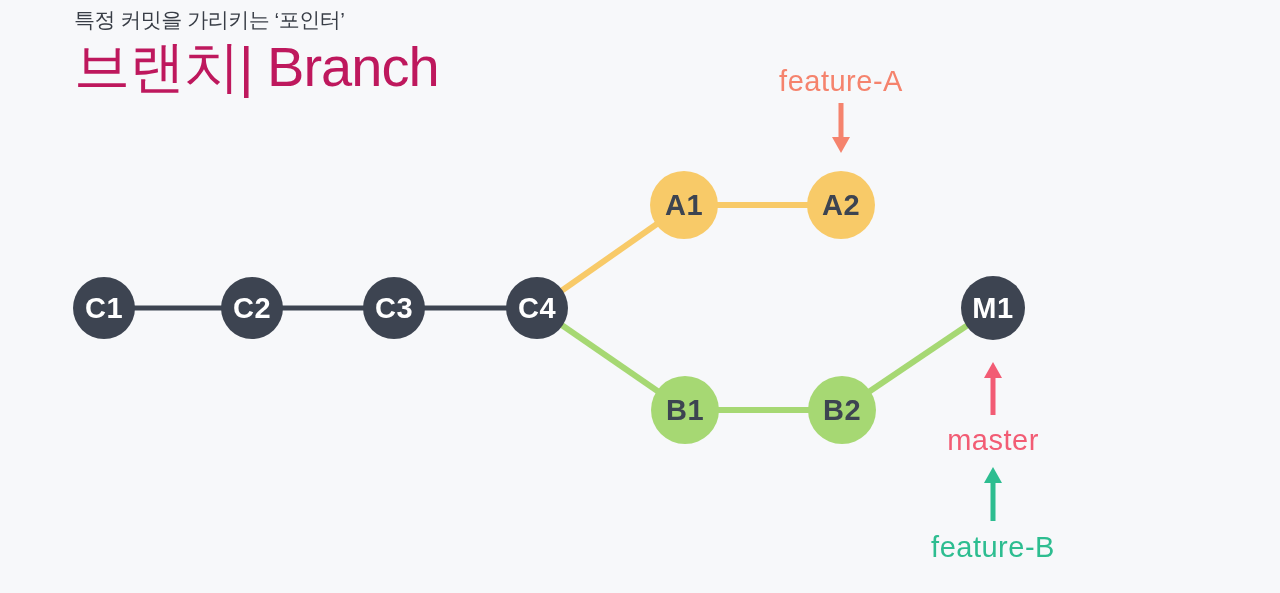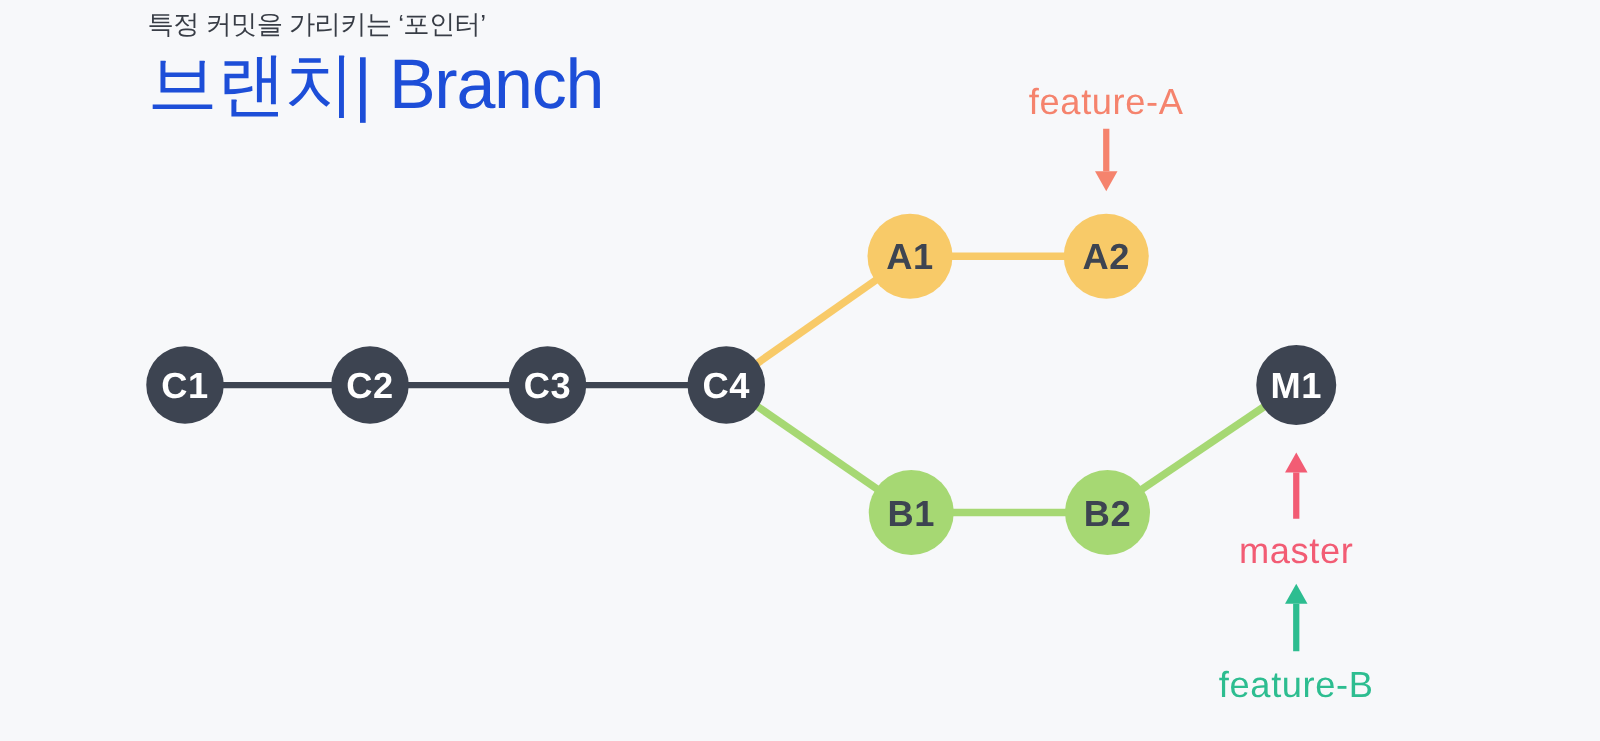--- a/index.html
+++ b/index.html
@@ -11,40 +11,39 @@
     height: 593px;
     background: #f7f8fa;
     font-family: "Liberation Sans", sans-serif;
     overflow: hidden;
     position: relative;
   }
   .stage {
     position: relative;
     width: 1092px;
     height: 593px;
-    margin-left: 44px;
   }
   .header {
     position: absolute;
     left: 74px;
     top: 6px;
     z-index: 2;
   }
   .subtitle {
     font-size: 21px;
     font-weight: 400;
     color: #383d46;
     letter-spacing: -0.5px;
     line-height: 1.3;
   }
   .title {
     margin-top: 6px;
     font-size: 56px;
     font-weight: 300;
-    color: #1d4ed8;
+    color: #be185d;
     letter-spacing: -1px;
     line-height: 1.0;
   }
   svg.diagram {
     position: absolute;
     left: 0;
     top: 0;
     width: 1280px;
     height: 593px;
     z-index: 1;

